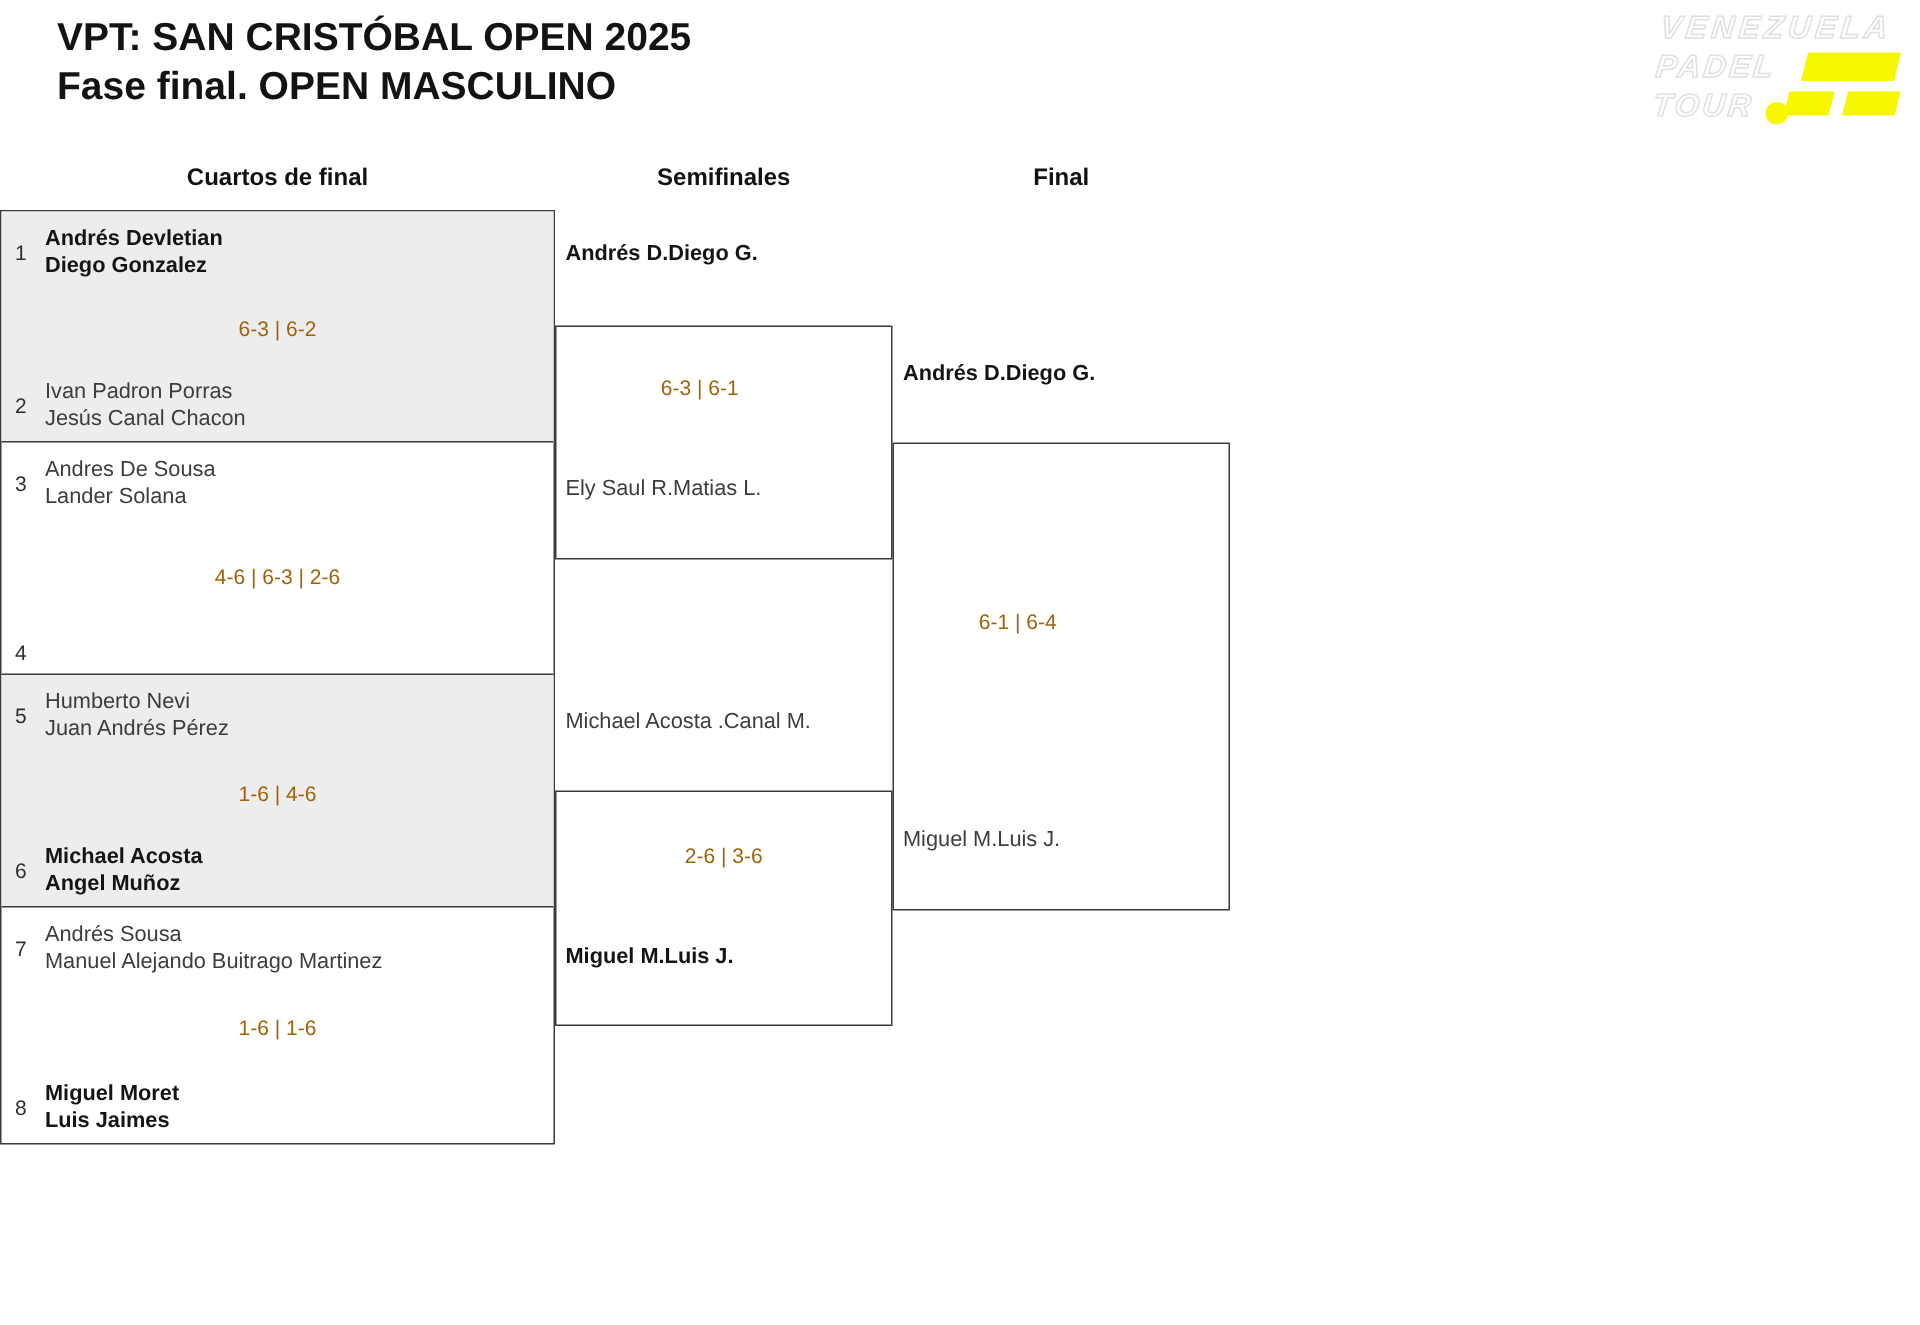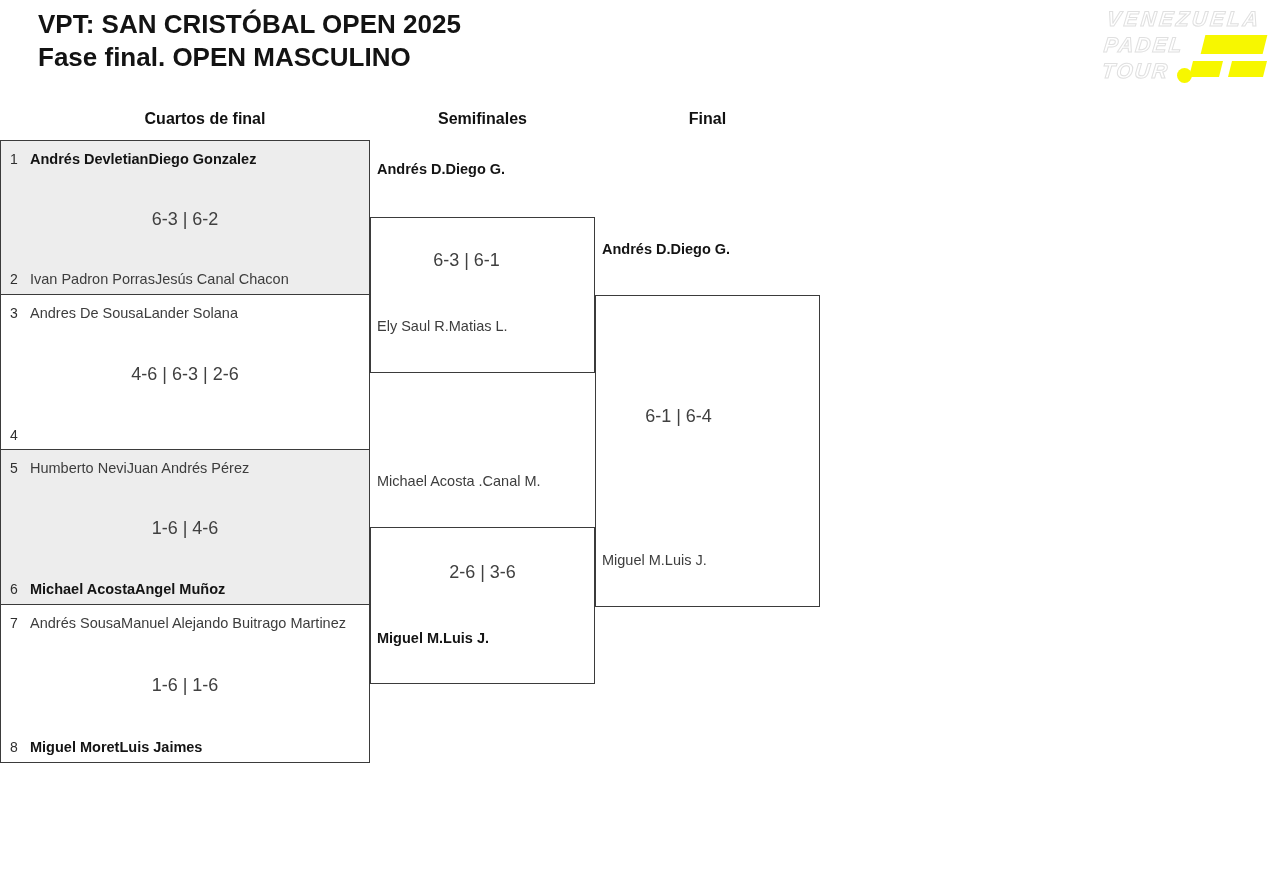--- a/index.html
+++ b/index.html
@@ -17,40 +17,40 @@
   .logo-l2{left:4px;top:32px;}
   .logo-l3{left:2px;top:58px;}
   .logo-shape{position:absolute;background:#f7f700;transform:skewX(-14deg);}
   .bar1{left:103px;top:33px;width:62px;height:19px;}
   .bar2{left:91px;top:59px;width:30px;height:16px;}
   .bar3{left:130px;top:59px;width:35px;height:16px;}
   .ball{position:absolute;background:#f7f700;left:77px;top:66px;width:15px;height:15px;border-radius:50%;}
 
   
   .round-header{position:absolute;top:110px;font-size:16px;font-weight:600;color:#111;text-align:center;}
-  .rh-qf{left:0;width:370px;margin-left:20px;}
+  .rh-qf{left:0;width:370px;}
   .rh-sf{left:370px;width:225px;}
   .rh-f{left:595px;width:225px;}
 
   
   .qf-col{position:absolute;left:0;top:140px;width:370px;height:623px;border:1px solid #3b3b3b;
           box-sizing:border-box;background:#fff;}
   .qf-row{box-sizing:border-box;display:flex;flex-direction:column;justify-content:space-between;
           padding:9px 8px 6px 8px;}
   .qf-row.shaded{background:#ededed;}
   .qf-row.sep{border-bottom:1px solid #3b3b3b;}
   .r1{height:154px;} .r2{height:155px;} .r3{height:155px;} .r4{height:157px;}
 
   .pair{display:flex;align-items:center;gap:7px;}
   .seed{width:13px;flex:0 0 13px;font-size:14px;color:#2f2f2f;text-align:left;padding-left:1px;}
-  .names{display:flex;flex-direction:row;}
+  .names{display:flex;flex-direction:column;}
   .nameline{font-size:14.5px;line-height:18px;color:#3d3d3d;white-space:nowrap;}
   .winner .nameline{font-weight:700;color:#141414;}
 
-  .score{font-size:18px;color:#404040;text-align:center;}
+  .score{font-size:14px;color:#a16207;text-align:center;}
   .qf-row .score{align-self:center;}
 
   
   .match-box{position:absolute;border:1px solid #3b3b3b;box-sizing:border-box;background:transparent;}
   .sf1-box{left:370px;top:217px;width:225px;height:156px;}
   .sf2-box{left:370px;top:527px;width:225px;height:157px;}
   .f-box{left:595px;top:295px;width:225px;height:312px;}
 
   .float-names{position:absolute;display:flex;flex-direction:row;}
   .sf-top1{left:377px;top:160px;}

